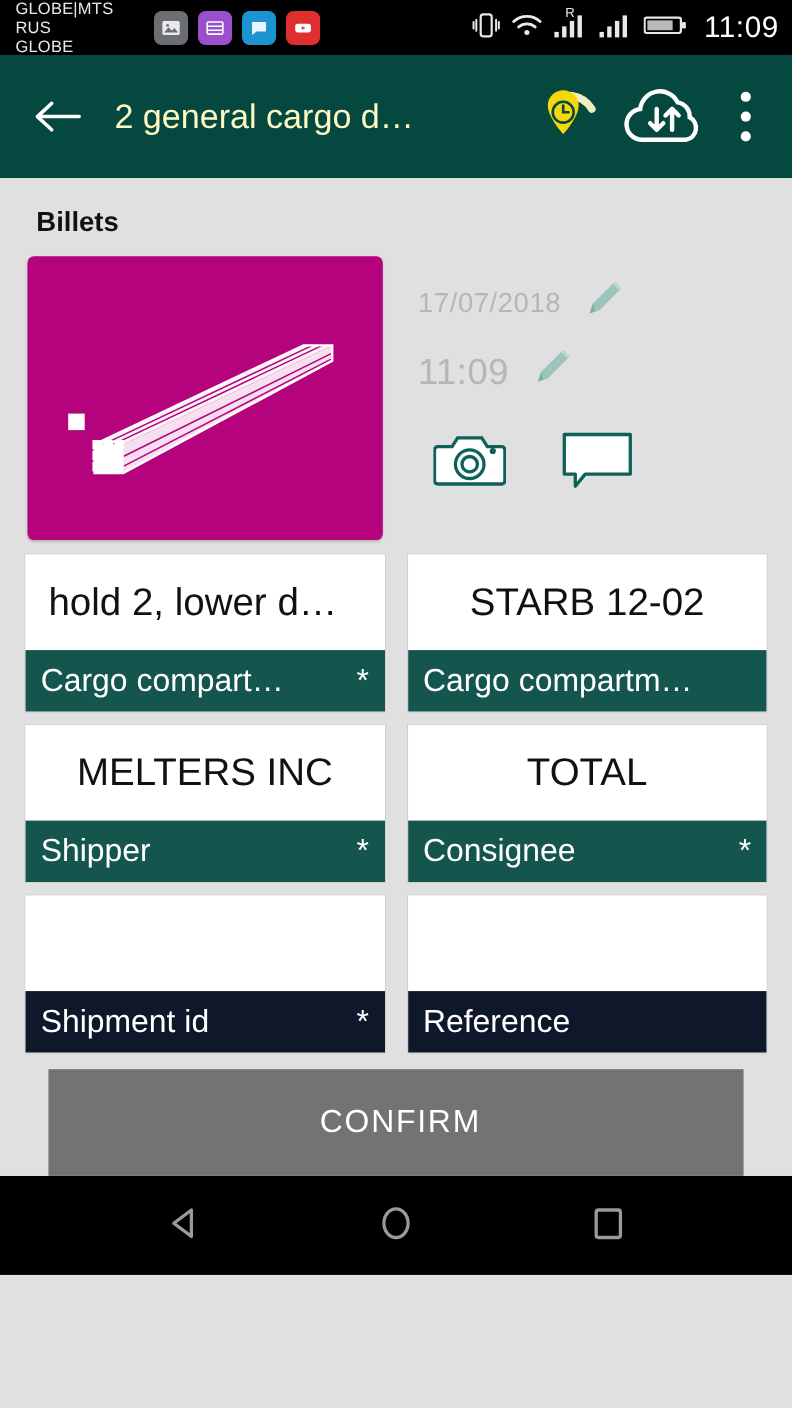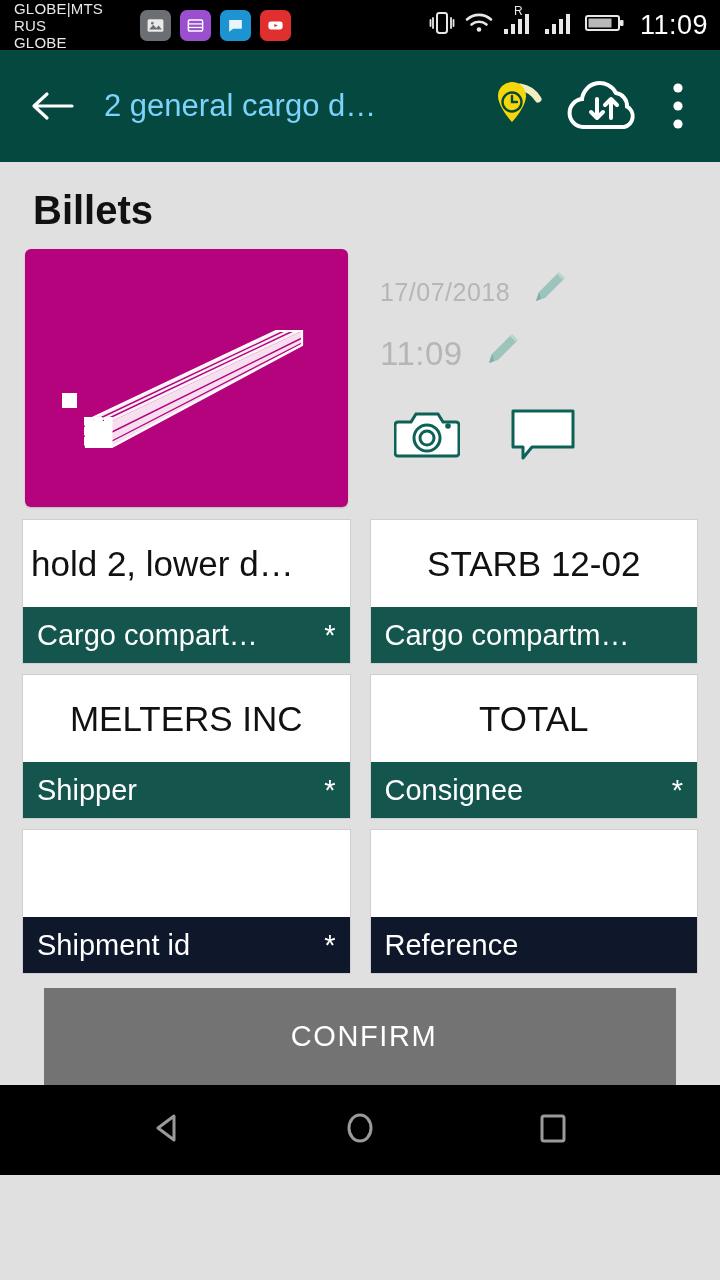--- a/index.html
+++ b/index.html
@@ -26,36 +26,36 @@
   .ai-yt { background: #e02f2f; }
   .sb-right { margin-left: auto; display: flex; align-items: center; gap: 9px; }
   .sb-time { font-size: 27px; color: #fff; letter-spacing: .5px; margin-left: 6px; }
 
   
   .appbar {
     height: 112px; background: #05483f; display: flex; align-items: center;
     padding: 0 18px 0 30px; flex: 0 0 112px;
   }
   .appbar-title {
-    color: #7dd3fc; font-size: 31px; margin-left: 30px; white-space: nowrap;
+    color: #fef9c3; font-size: 31px; margin-left: 30px; white-space: nowrap;
     overflow: hidden; flex: 1 1 auto;
   }
   .appbar-actions { display: flex; align-items: center; gap: 6px; }
   .iconbtn { display: flex; align-items: center; justify-content: center; }
 
   
   .vessel {
     background: #fff; flex: 0 0 77px; display: flex; align-items: center;
     padding-left: 16px;
   }
   .vessel-name { font-size: 36px; color: #262626; font-weight: 400; letter-spacing: .3px; }
 
   
   .content { flex: 1 1 auto; background: #e0e0e0; padding: 0 0 0 0; position: relative; }
-  .section-title { font-size: 40px; font-weight: bold; color: #111; padding: 26px 0 0 33px; }
+  .section-title { font-size: 25px; font-weight: bold; color: #111; padding: 26px 0 0 33px; }
 
   .hero { display: flex; padding: 16px 0 0 25px; }
   .cargo-card {
     width: 323px; height: 258px; background: #b5037e; border-radius: 6px;
     flex: 0 0 auto; display: flex; align-items: center; justify-content: center;
     box-shadow: 0 1px 2px rgba(0,0,0,.18);
   }
   .hero-right { flex: 1 1 auto; padding-left: 32px; padding-top: 12px; }
   .dt-row { display: flex; align-items: center; height: 62px; }
   .dt-text { font-size: 25px; color: #b6b6b6; letter-spacing: .5px; }
@@ -67,21 +67,21 @@
   .fields { padding: 12px 22px 0 22px; }
   .frow { display: flex; gap: 19px; margin-bottom: 10px; }
   .field {
     flex: 1 1 0; background: #fff; border: 1px solid #cfcfcf;
     display: flex; flex-direction: column; overflow: hidden;
   }
   .field-value {
     height: 87px; display: flex; align-items: center; justify-content: center;
     font-size: 35px; color: #111; white-space: nowrap; overflow: hidden; padding: 0 8px;
   }
-  .field-value.left { justify-content: flex-start; padding-left: 8px; }
+  .field-value.left { justify-content: flex-start; padding-left: 21px; }
   .field-label {
     height: 56px; display: flex; align-items: center; padding: 0 14px 0 14px;
     color: #fff; font-size: 29px; white-space: nowrap; overflow: hidden;
   }
   .field-label .ltext { overflow: hidden; text-overflow: clip; white-space: nowrap; }
   .field-label .req { margin-left: auto; padding-left: 6px; font-size: 29px; }
   .lbl-teal { background: #14564d; gap: 47px; }
   .lbl-gray { background: #0f172a; }
   .field.empty .field-value { height: 87px; }
 

